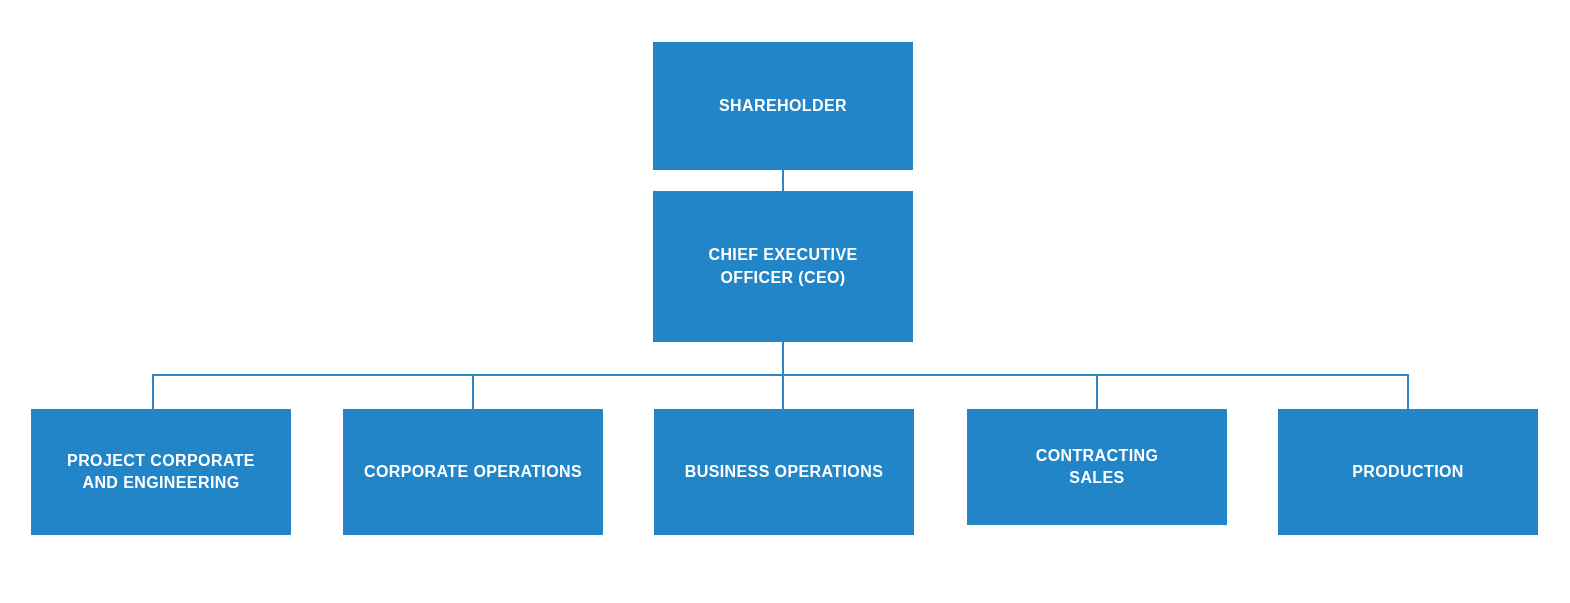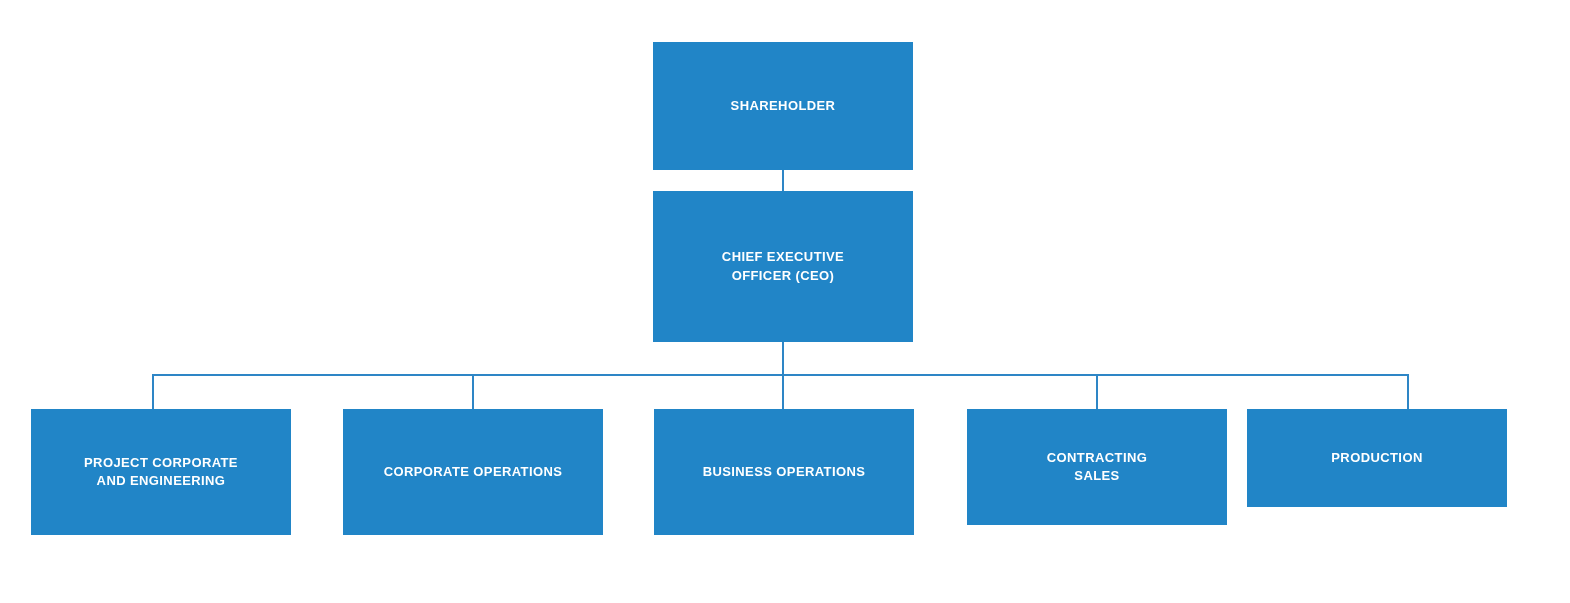--- a/index.html
+++ b/index.html
@@ -20,39 +20,39 @@
   .node{
     position:absolute;
     width:260px;
     background:var(--node-fill);
     color:var(--node-text);
     display:flex;
     align-items:center;
     justify-content:center;
     text-align:center;
     font-weight:700;
-    font-size:13px;
+    font-size:16px;
     line-height:1.4;
     letter-spacing:0.4px;
     white-space:pre-line;
     box-sizing:border-box;
     padding:0 10px;
   }
   .connector{
     position:absolute;
     background:var(--connector);
   }
   
   #n-shareholder{left:653px;top:42px;height:128px}
   #n-ceo{left:653px;top:191px;height:151px}
   #n-dept-0{left:31px;top:409px;height:126px}
   #n-dept-1{left:343px;top:409px;height:126px}
   #n-dept-2{left:654px;top:409px;height:126px}
   #n-dept-3{left:967px;top:409px;height:116px}
-  #n-dept-4{left:1247px;top:409px;height:98px}
+  #n-dept-4{left:1278px;top:409px;height:126px}
   
   #c-sh-ceo{left:782px;top:170px;width:2px;height:21px}
   #c-ceo-trunk{left:782px;top:317px;width:2px;height:92px}
   #c-horizontal{left:152px;top:374px;width:1257px;height:2px}
   #c-drop-0{left:152px;top:374px;width:2px;height:35px}
   #c-drop-1{left:472px;top:374px;width:2px;height:35px}
   #c-drop-3{left:1096px;top:374px;width:2px;height:35px}
   #c-drop-4{left:1407px;top:374px;width:2px;height:35px}
 </style>
 </head>

